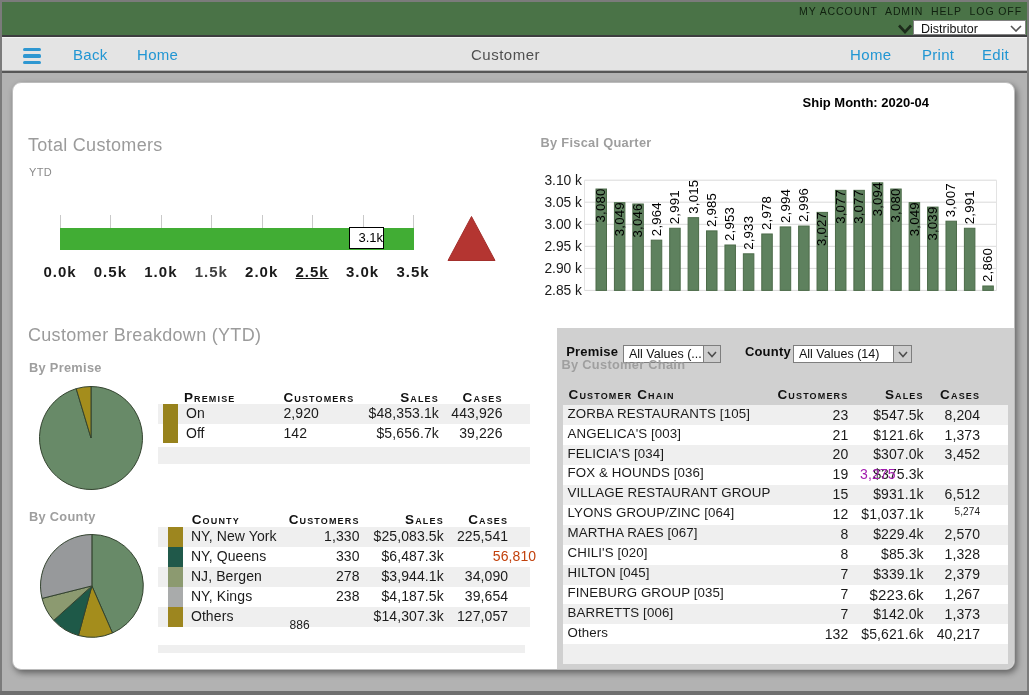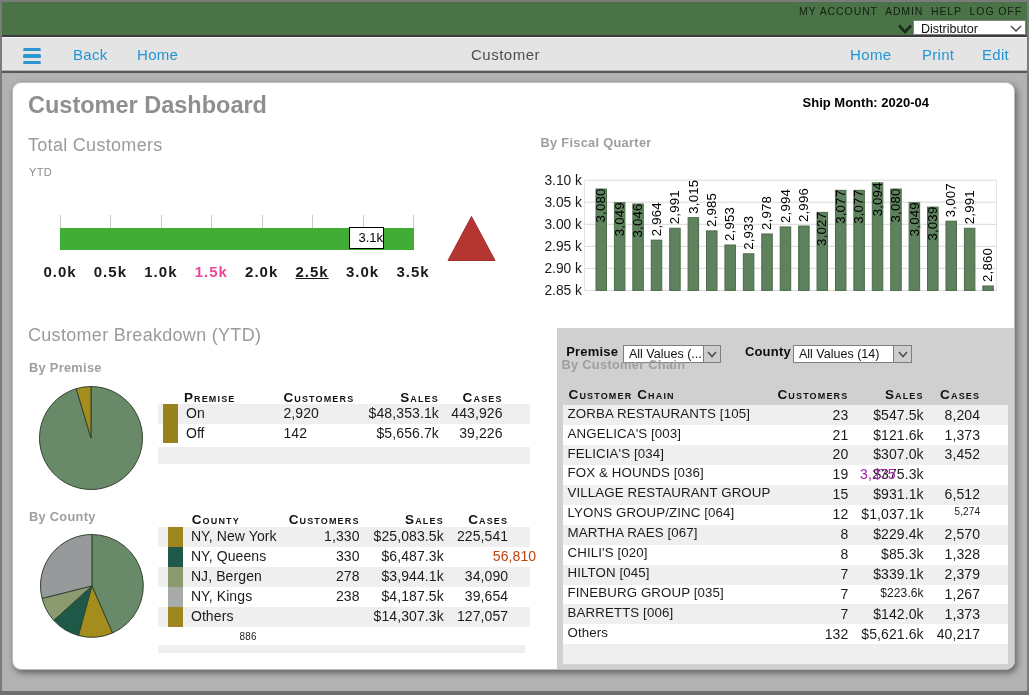--- a/index.html
+++ b/index.html
@@ -29,38 +29,37 @@
 <div class="abs" style="left:22.7px;top:47.5px;width:18.7px;height:3.7px;background:#2e97d1;border-radius:1.5px;"></div>
 <div class="abs" style="left:22.7px;top:54.2px;width:18.7px;height:3.7px;background:#2e97d1;border-radius:1.5px;"></div>
 <div class="abs" style="left:22.7px;top:60.8px;width:18.7px;height:3.7px;background:#2e97d1;border-radius:1.5px;"></div>
 <div class="abs" style="left:73px;top:46px;font-size:15px;letter-spacing:0.3px;color:#2196d3;">Back</div>
 <div class="abs" style="left:137px;top:46px;font-size:15px;letter-spacing:0.3px;color:#2196d3;">Home</div>
 <div class="abs" style="left:471px;top:46px;font-size:15px;letter-spacing:0.5px;color:#4f4f4f;">Customer</div>
 <div class="abs" style="left:850px;top:46px;font-size:15px;letter-spacing:0.4px;color:#2196d3;">Home</div>
 <div class="abs" style="left:922px;top:46px;font-size:15px;letter-spacing:0.3px;color:#2196d3;">Print</div>
 <div class="abs" style="left:982px;top:46px;font-size:15px;letter-spacing:0.3px;color:#2196d3;">Edit</div>
 <div class="abs" style="left:12px;top:82px;width:1001px;height:586px;background:#ffffff;border:1px solid #bcbcbc;border-radius:9px;box-shadow:2px 3px 6px rgba(0,0,0,0.45);overflow:hidden;">
-<div class="abs" style="left:15px;top:8.5px;font-size:23.5px;font-weight:bold;color:#8f8f8f;letter-spacing:0;">Customer Dashboard</div>
 <div class="abs" style="left:606px;top:12px;width:310px;text-align:right;font-size:13px;font-weight:bold;color:#000;">Ship Month: 2020-04</div>
 <div class="abs" style="left:15px;top:52px;font-size:18px;color:#9b9b9b;letter-spacing:0.3px;">Total Customers</div>
 <div class="abs" style="left:16px;top:83px;font-size:11px;color:#8a8a8a;letter-spacing:0.3px;">YTD</div>
 <div class="abs" style="left:47.0px;top:132px;width:1px;height:14px;background:#c9c9c9;"></div>
 <div class="abs" style="left:97.4px;top:132px;width:1px;height:14px;background:#c9c9c9;"></div>
 <div class="abs" style="left:147.9px;top:132px;width:1px;height:14px;background:#c9c9c9;"></div>
 <div class="abs" style="left:198.3px;top:132px;width:1px;height:14px;background:#c9c9c9;"></div>
 <div class="abs" style="left:248.7px;top:132px;width:1px;height:14px;background:#c9c9c9;"></div>
 <div class="abs" style="left:299.1px;top:132px;width:1px;height:14px;background:#c9c9c9;"></div>
 <div class="abs" style="left:349.6px;top:132px;width:1px;height:14px;background:#c9c9c9;"></div>
 <div class="abs" style="left:400.0px;top:132px;width:1px;height:14px;background:#c9c9c9;"></div>
 <div class="abs" style="left:47px;top:145px;width:353.5px;height:22px;background:#41ad34;"></div>
 <div class="abs" style="left:336px;top:143.5px;width:33px;height:20px;background:#fff;border:1px solid #000;font-size:13px;color:#000;text-align:right;line-height:20px;">3.1k</div>
 <div class="abs" style="left:22.0px;top:180px;width:50px;text-align:center;font-size:15px;font-weight:bold;letter-spacing:1px;color:#1a1a1a;">0.0k</div>
 <div class="abs" style="left:72.4px;top:180px;width:50px;text-align:center;font-size:15px;font-weight:bold;letter-spacing:1px;color:#1a1a1a;">0.5k</div>
 <div class="abs" style="left:122.9px;top:180px;width:50px;text-align:center;font-size:15px;font-weight:bold;letter-spacing:1px;color:#1a1a1a;">1.0k</div>
-<div class="abs" style="left:173.3px;top:180px;width:50px;text-align:center;font-size:15px;font-weight:bold;letter-spacing:1px;color:#ec4899;">1.5k</div>
+<div class="abs" style="left:173.3px;top:180px;width:50px;text-align:center;font-size:15px;font-weight:bold;letter-spacing:1px;color:#404040;">1.5k</div>
 <div class="abs" style="left:223.7px;top:180px;width:50px;text-align:center;font-size:15px;font-weight:bold;letter-spacing:1px;color:#1a1a1a;">2.0k</div>
 <div class="abs" style="left:274.1px;top:180px;width:50px;text-align:center;font-size:15px;font-weight:bold;letter-spacing:1px;color:#1a1a1a;text-decoration:underline;">2.5k</div>
 <div class="abs" style="left:324.6px;top:180px;width:50px;text-align:center;font-size:15px;font-weight:bold;letter-spacing:1px;color:#1a1a1a;">3.0k</div>
 <div class="abs" style="left:375.0px;top:180px;width:50px;text-align:center;font-size:15px;font-weight:bold;letter-spacing:1px;color:#1a1a1a;">3.5k</div>
 <svg class="abs" style="left:433px;top:132px;" width="52" height="48" viewBox="0 0 52 48">
       <path d="M25.5 1.5 L49 45.5 L2 45.5 Z" fill="#b43531" stroke="#a32f2c" stroke-width="1"></path>
     </svg>
 <div class="abs" style="left:527.5px;top:52px;font-size:12.8px;font-weight:bold;color:#9e9e9e;letter-spacing:0.3px;">By Fiscal Quarter</div>
 <svg class="abs" style="left:527px;top:87px;" width="462" height="132" viewBox="0 0 462 132">
       <line x1="44.5" y1="10.2" x2="456.5" y2="10.2" stroke="#d9d9d9" stroke-width="1"></line>
@@ -176,21 +175,21 @@
 <div class="abs" style="left:375.2px;top:485.4px;width:120px;text-align:right;font-size:14px;color:#1b1b1b;letter-spacing:0.1px;">34,090</div>
 <div class="abs" style="left:144.5px;top:504.0px;width:372px;height:20px;background:#ffffff;"></div>
 <div class="abs" style="left:154.8px;top:504.0px;width:15.6px;height:20px;background:#a9abab;"></div>
 <div class="abs" style="left:177.9px;top:505.4px;font-size:14px;color:#1b1b1b;letter-spacing:0.1px;">NY, Kings</div>
 <div class="abs" style="left:226.60000000000002px;top:505.4px;width:120px;text-align:right;font-size:14px;color:#1b1b1b;letter-spacing:0.1px;">238</div>
 <div class="abs" style="left:310.8px;top:505.4px;width:120px;text-align:right;font-size:14px;color:#1b1b1b;letter-spacing:0.1px;">$4,187.5k</div>
 <div class="abs" style="left:375.2px;top:505.4px;width:120px;text-align:right;font-size:14px;color:#1b1b1b;letter-spacing:0.1px;">39,654</div>
 <div class="abs" style="left:144.5px;top:524.0px;width:372px;height:20px;background:#efefef;"></div>
 <div class="abs" style="left:154.8px;top:524.0px;width:15.6px;height:20px;background:#9d861f;"></div>
 <div class="abs" style="left:177.9px;top:525.4px;font-size:14px;color:#1b1b1b;letter-spacing:0.1px;">Others</div>
-<div class="abs" style="left:226.60000000000002px;top:548px;width:120px;text-align:left;font-size:10px;color:#1b1b1b;letter-spacing:0.1px;">886</div>
+<div class="abs" style="left:226.60000000000002px;top:535px;width:120px;text-align:center;font-size:12px;color:#1b1b1b;letter-spacing:0.1px;">886</div>
 <div class="abs" style="left:310.8px;top:525.4px;width:120px;text-align:right;font-size:14px;color:#1b1b1b;letter-spacing:0.1px;">$14,307.3k</div>
 <div class="abs" style="left:375.2px;top:525.4px;width:120px;text-align:right;font-size:14px;color:#1b1b1b;letter-spacing:0.1px;">127,057</div>
 <div class="abs" style="left:144.5px;top:562.3px;width:367px;height:7.4px;background:#efefef;"></div>
 <div class="abs" style="left:544px;top:244.9px;width:457px;height:341.1px;background:#d0d0d0;"></div>
 <div class="abs" style="left:546px;top:241.7px;width:455px;height:345px;">
 <div class="abs" style="left:7.2px;top:19.5px;font-size:13px;font-weight:bold;color:#0d0d0d;letter-spacing:0.2px;">Premise</div>
 <div class="abs" style="left:64px;top:20.5px;width:79px;height:16px;background:#fff;border:1px solid #7e7e7e;font-size:12.5px;color:#111;padding-left:5px;line-height:16px;white-space:nowrap;overflow:hidden;">All Values (...</div>
 <div class="abs" style="left:144px;top:20.5px;width:16px;height:16px;background:#cdcdcd;border:1px solid #7e7e7e;"></div>
 <svg class="abs" style="left:148px;top:26px;" width="10" height="7" viewBox="0 0 10 7">
         <path d="M1 1 L5 5.5 L9 1" fill="none" stroke="#4c4c4c" stroke-width="1.5"></path>
@@ -247,21 +246,21 @@
 <div class="abs" style="left:244.7px;top:221.41px;width:120px;text-align:right;font-size:14px;color:#1b1b1b;letter-spacing:0.1px;">$85.3k</div>
 <div class="abs" style="left:301.1px;top:221.41px;width:120px;text-align:right;font-size:14px;color:#1b1b1b;letter-spacing:0.1px;">1,328</div>
 <div class="abs" style="left:4px;top:239.9px;width:445px;height:19.93px;background:#efefef;"></div>
 <div class="abs" style="left:8.6px;top:240.44px;font-size:13.3px;color:#1b1b1b;letter-spacing:0.1px;">HILTON [045]</div>
 <div class="abs" style="left:169.39999999999998px;top:241.34px;width:120px;text-align:right;font-size:14px;color:#1b1b1b;letter-spacing:0.1px;">7</div>
 <div class="abs" style="left:244.7px;top:241.34px;width:120px;text-align:right;font-size:14px;color:#1b1b1b;letter-spacing:0.1px;">$339.1k</div>
 <div class="abs" style="left:301.1px;top:241.34px;width:120px;text-align:right;font-size:14px;color:#1b1b1b;letter-spacing:0.1px;">2,379</div>
 <div class="abs" style="left:4px;top:259.9px;width:445px;height:19.93px;background:#ffffff;"></div>
 <div class="abs" style="left:8.6px;top:260.37px;font-size:13.3px;color:#1b1b1b;letter-spacing:0.1px;">FINEBURG GROUP [035]</div>
 <div class="abs" style="left:169.39999999999998px;top:261.27px;width:120px;text-align:right;font-size:14px;color:#1b1b1b;letter-spacing:0.1px;">7</div>
-<div class="abs" style="left:244.7px;top:261.27px;width:120px;text-align:right;font-size:12px;color:#1b1b1b;letter-spacing:0.1px;">$223.6k</div>
+<div class="abs" style="left:244.7px;top:261.27px;width:120px;text-align:right;font-size:15px;color:#1b1b1b;letter-spacing:0.1px;">$223.6k</div>
 <div class="abs" style="left:301.1px;top:261.27px;width:120px;text-align:right;font-size:14px;color:#1b1b1b;letter-spacing:0.1px;">1,267</div>
 <div class="abs" style="left:4px;top:279.8px;width:445px;height:19.93px;background:#efefef;"></div>
 <div class="abs" style="left:8.6px;top:280.3px;font-size:13.3px;color:#1b1b1b;letter-spacing:0.1px;">BARRETTS [006]</div>
 <div class="abs" style="left:169.39999999999998px;top:281.2px;width:120px;text-align:right;font-size:14px;color:#1b1b1b;letter-spacing:0.1px;">7</div>
 <div class="abs" style="left:244.7px;top:281.2px;width:120px;text-align:right;font-size:14px;color:#1b1b1b;letter-spacing:0.1px;">$142.0k</div>
 <div class="abs" style="left:301.1px;top:281.2px;width:120px;text-align:right;font-size:14px;color:#1b1b1b;letter-spacing:0.1px;">1,373</div>
 <div class="abs" style="left:4px;top:299.7px;width:445px;height:19.93px;background:#ffffff;"></div>
 <div class="abs" style="left:8.6px;top:300.23px;font-size:13.3px;color:#1b1b1b;letter-spacing:0.1px;">Others</div>
 <div class="abs" style="left:169.39999999999998px;top:301.13px;width:120px;text-align:right;font-size:14px;color:#1b1b1b;letter-spacing:0.1px;">132</div>
 <div class="abs" style="left:244.7px;top:301.13px;width:120px;text-align:right;font-size:14px;color:#1b1b1b;letter-spacing:0.1px;">$5,621.6k</div>

